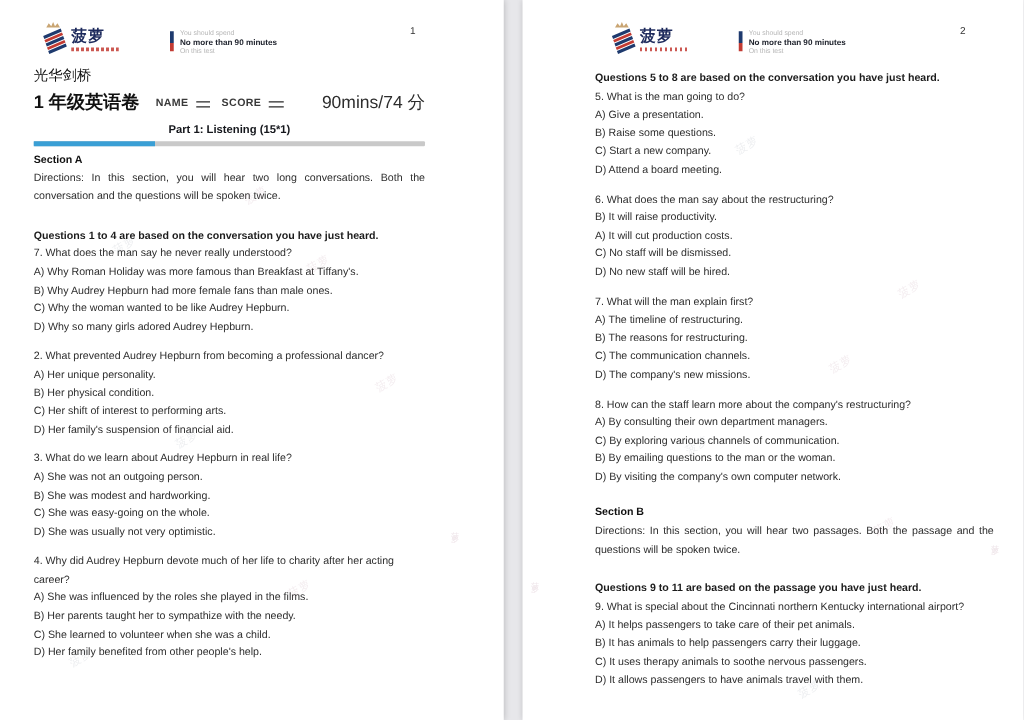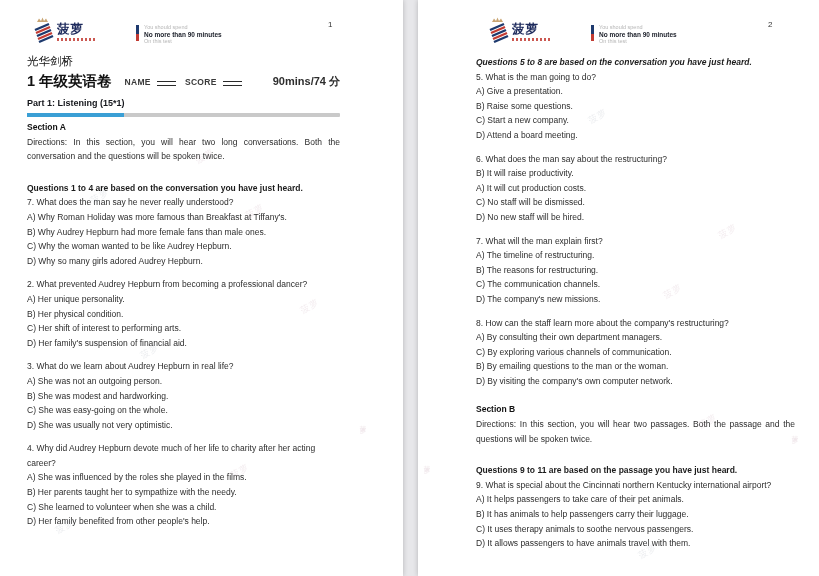--- a/index.html
+++ b/index.html
@@ -39,32 +39,32 @@
   .spend-bar { width:3px; height:16px; background:linear-gradient(#1e3a6e 0 58%,#c23b33 58% 100%); margin-right:5px; margin-top:1px; }
   .spend-l1,.spend-l3 { font-size:5.5px; color:#b5b5b5; line-height:6.5px; }
   .spend-l2 { font-size:6.5px; font-weight:bold; color:#20242e; line-height:7px; }
 
   
   .school { margin-top:9px; font-size:11.5px; font-weight:normal; color:#111; line-height:14px; }
   .title-row { display:flex; align-items:center; margin-top:4px; height:19px; }
   .exam-title { font-size:14.5px; font-weight:bold; color:#111; margin-right:13px; white-space:nowrap; }
   .field-label { font-size:8.5px; font-weight:bold; color:#3a3a3a; letter-spacing:.3px; }
   .dline { display:inline-block; width:47px; height:5px; border-top:1.4px solid #2a2a2a; border-bottom:1.4px solid #2a2a2a; margin:3px 9px 0 6px; }
-  .duration { font-size:11px; color:#2d2d2d; margin-left:22px; white-space:nowrap;font-weight:bold; }
-
-  .part-title { margin-top:7px; font-size:9px; font-weight:bold; color:#15171c; line-height:11px; }
+  .duration { font-size:14px; color:#2d2d2d; margin-left:22px; white-space:nowrap; }
+
+  .part-title { margin-top:7px; font-size:9px; font-weight:bold; color:#15171c; line-height:11px;text-align:center; }
   .progress { margin-top:4px; width:313px; height:4px; background:#c9c9c9; border-radius:1px; }
   .progress-fill { height:100%; background:#3a9fd5; }
 
   
   .section-title { font-size:8.5px; font-weight:bold; color:#111; line-height:14.6px; }
   .page-left .section-title { margin-top:3px; }
   .directions { font-size:8.5px; line-height:14.6px; text-align:justify; color:#2d2d2d; }
   .group-header { font-size:8.5px; font-weight:bold; color:#1c1c1c; line-height:14.6px; margin-top:17px; }
-  .group-header.first { margin-top:10px;font-style:italic; }
+  .group-header.first { margin-top:10px; }
   .qwrap {}
   .qblock { margin-bottom:9px; }
   .qblock > div { font-size:8.5px; line-height:14.6px; color:#2d2d2d; }
   .sectionb { margin-top:14px; }
 
   
   .wm {
     position:absolute; font-size:9px; color:#b98fa2; opacity:.16;
     transform:rotate(-30deg); pointer-events:none; white-space:nowrap; letter-spacing:1px;
   }

